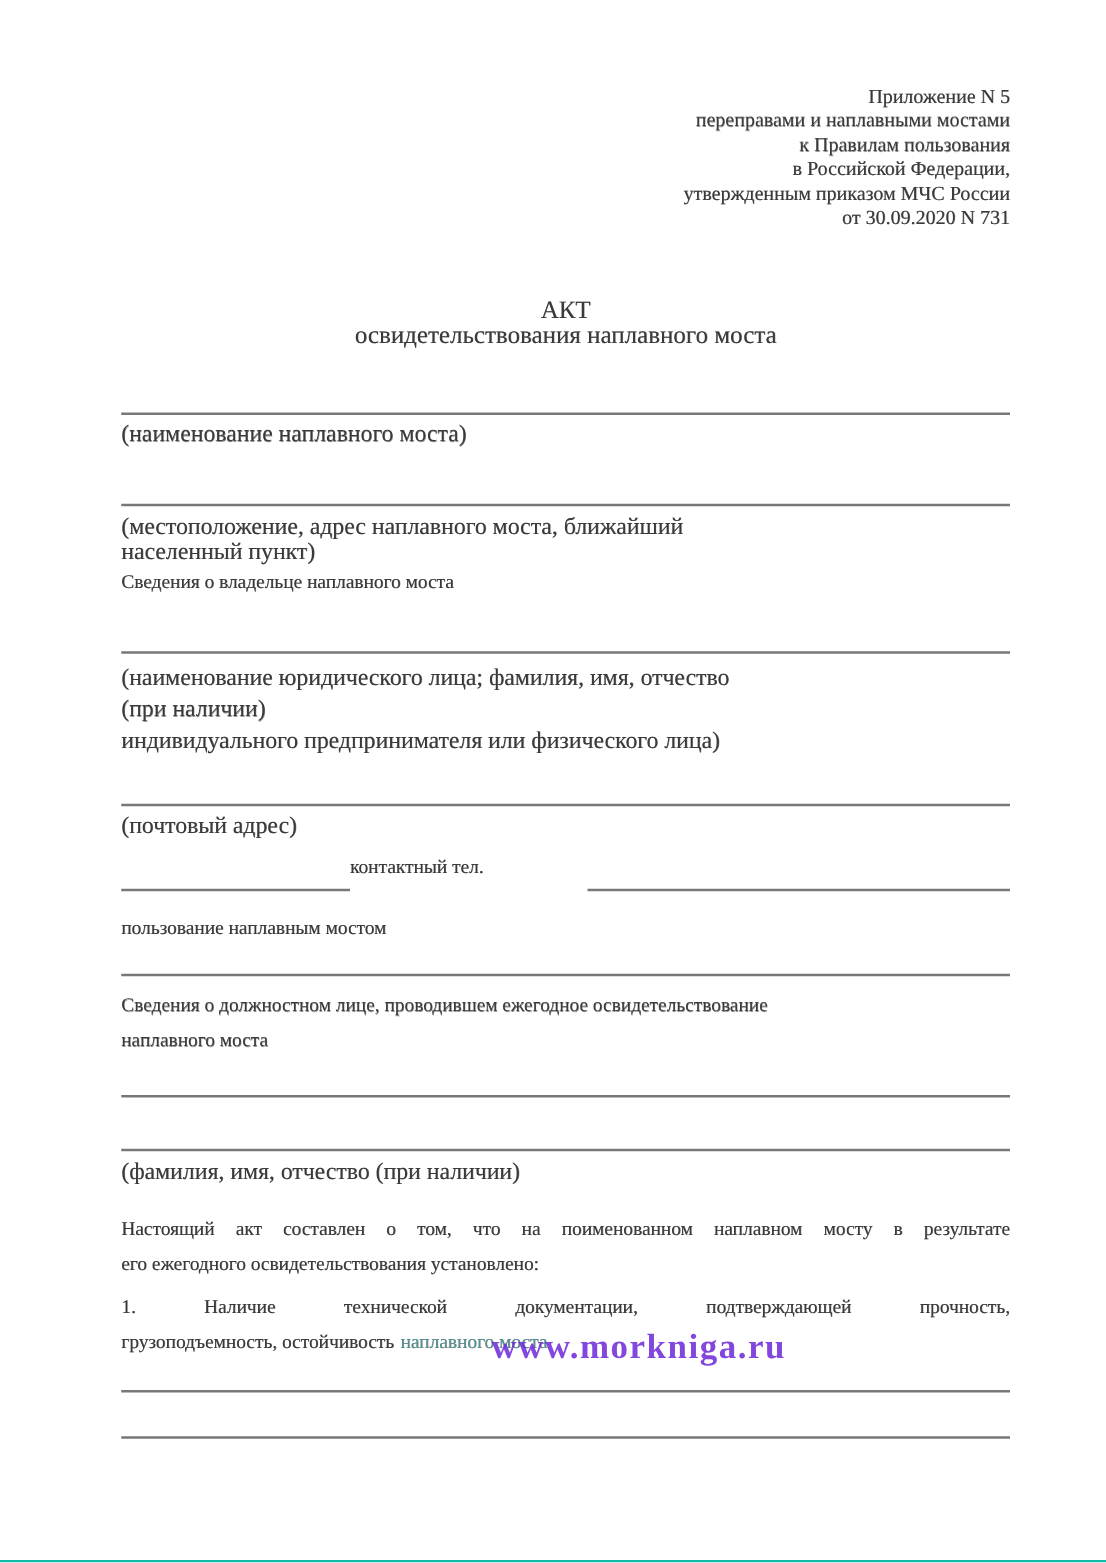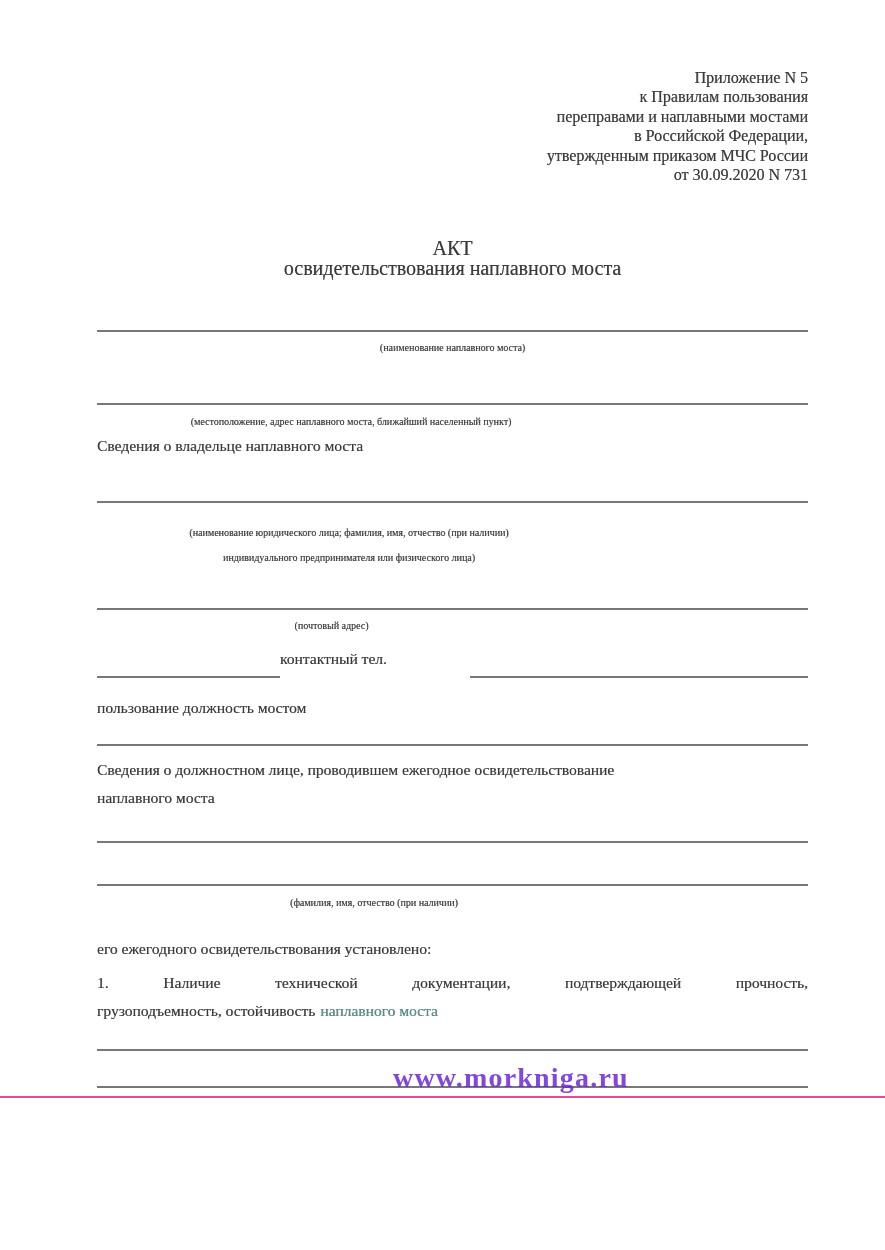--- a/index.html
+++ b/index.html
@@ -5,43 +5,43 @@
   * { margin:0; padding:0; box-sizing:border-box; }
   html,body { background:#ffffff; }
   body {
     width:885px; height:1250px;
     font-family:"Liberation Serif","DejaVu Serif",serif;
     color:#3a3a3a;
     -webkit-font-smoothing:antialiased;
   }
   .page {
     position:relative;
-    width:885px; height:1098px;
+    width:885px; height:1250px;
     background:#ffffff;
     overflow:hidden;
-    border-bottom:2px solid #ec4899;
+    border-bottom:2px solid #14b8a6;
   }
   .doc {
     margin-left:97px;
     width:711px;
     padding-top:68px;
     font-size:15.5px;
     text-shadow:0.35px 0.2px 0.45px rgba(58,58,58,0.55);
   }
   
   .rule { height:2px; background:#787878; text-shadow:none; }
   
   .appendix { text-align:right; line-height:19.4px; font-size:16px; }
   
   .title-block { margin-top:54px; text-align:center; line-height:20px; font-size:20px; }
   
-  .cap { text-align:center; line-height:20px; font-size:10px; }
+  .cap { text-align:left; line-height:20px; font-size:19px; }
   .cap-full   { width:711px; margin-top:6px; }
   .cap-loc    { width:508px; margin-top:7px; }
-  .cap-owner  { width:504px; margin-top:17px; line-height:25px; }
+  .cap-owner  { width:504px; margin-top:7px; line-height:25px; }
   .cap-postal { width:469px; margin-top:6px; }
   .cap-pos    { width:466px; margin-top:7px; }
   .cap-fio    { width:554px; margin-top:7px; }
   
   .para { line-height:28px; }
   .jline { text-align:justify; text-align-last:justify; }
   
   .phone-row { margin-top:12px; height:30px; display:flex; align-items:flex-end; }
   .phone-row .seg { height:2px; background:#787878; }
   .seg-left  { width:183px; }
@@ -75,22 +75,22 @@
   }
 </style>
 </head>
 <body>
 
 <div class="page">
   <div class="doc">
 
     <div class="appendix">
       <div>Приложение N 5</div>
+      <div>переправами и наплавными мостами</div>
       <div>к Правилам пользования</div>
-      <div>переправами и наплавными мостами</div>
       <div>в Российской Федерации,</div>
       <div>утвержденным приказом МЧС России</div>
       <div>от 30.09.2020 N 731</div>
     </div>
 
     <div class="title-block">
       <div>АКТ</div>
       <div>освидетельствования наплавного моста</div>
     </div>
 
@@ -111,36 +111,37 @@
     <div class="rule rule-4"></div>
     <div class="cap cap-postal">(почтовый адрес)</div>
 
     <div class="phone-row">
       <span class="seg seg-left"></span>
       <span class="phone-label">контактный тел.</span>
       <span class="seg seg-right"></span>
     </div>
 
     <div class="para para-responsible">
-      <div>пользование должность мостом</div>
+      <div>пользование наплавным мостом</div>
     </div>
 
     <div class="rule rule-5"></div>
 
     <div class="para para-inspector">
       <div>Сведения о должностном лице, проводившем ежегодное освидетельствование</div>
       <div>наплавного моста</div>
     </div>
 
     <div class="rule rule-6"></div>
 
     <div class="rule rule-7"></div>
     <div class="cap cap-fio">(фамилия, имя, отчество (при наличии)</div>
 
     <div class="para para-act">
+      <div class="jline">Настоящий акт составлен о том, что на поименованном наплавном мосту в результате</div>
       <div>его ежегодного освидетельствования установлено:</div>
     </div>
 
     <div class="para para-item1">
       <div class="jline">1. Наличие технической документации, подтверждающей прочность,</div>
       <div>
         <span>грузоподъемность, остойчивость</span><span class="teal-overlap">наплавного моста</span>
       </div>
     </div>
 

